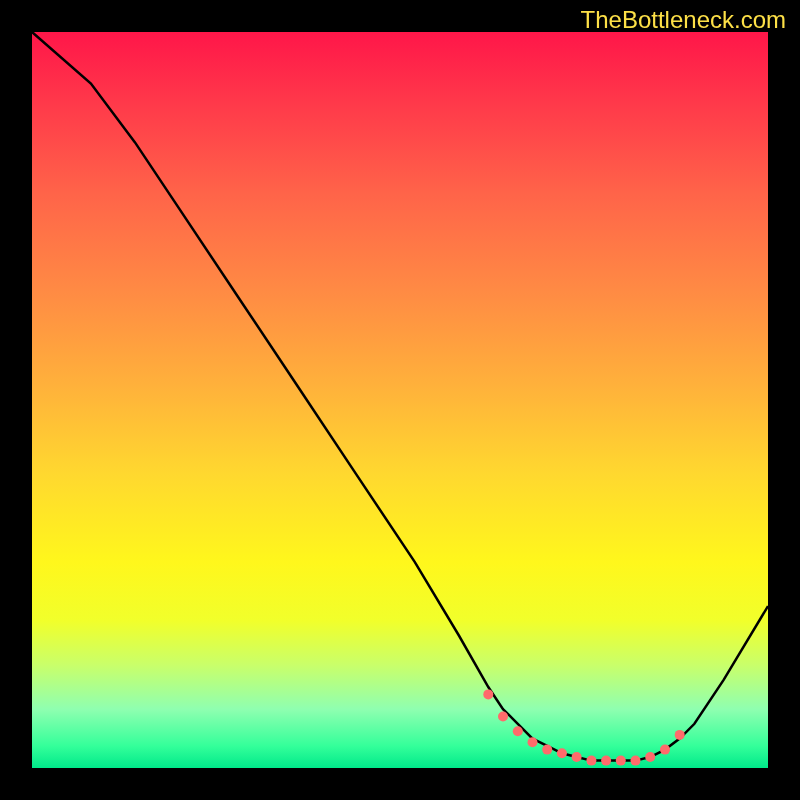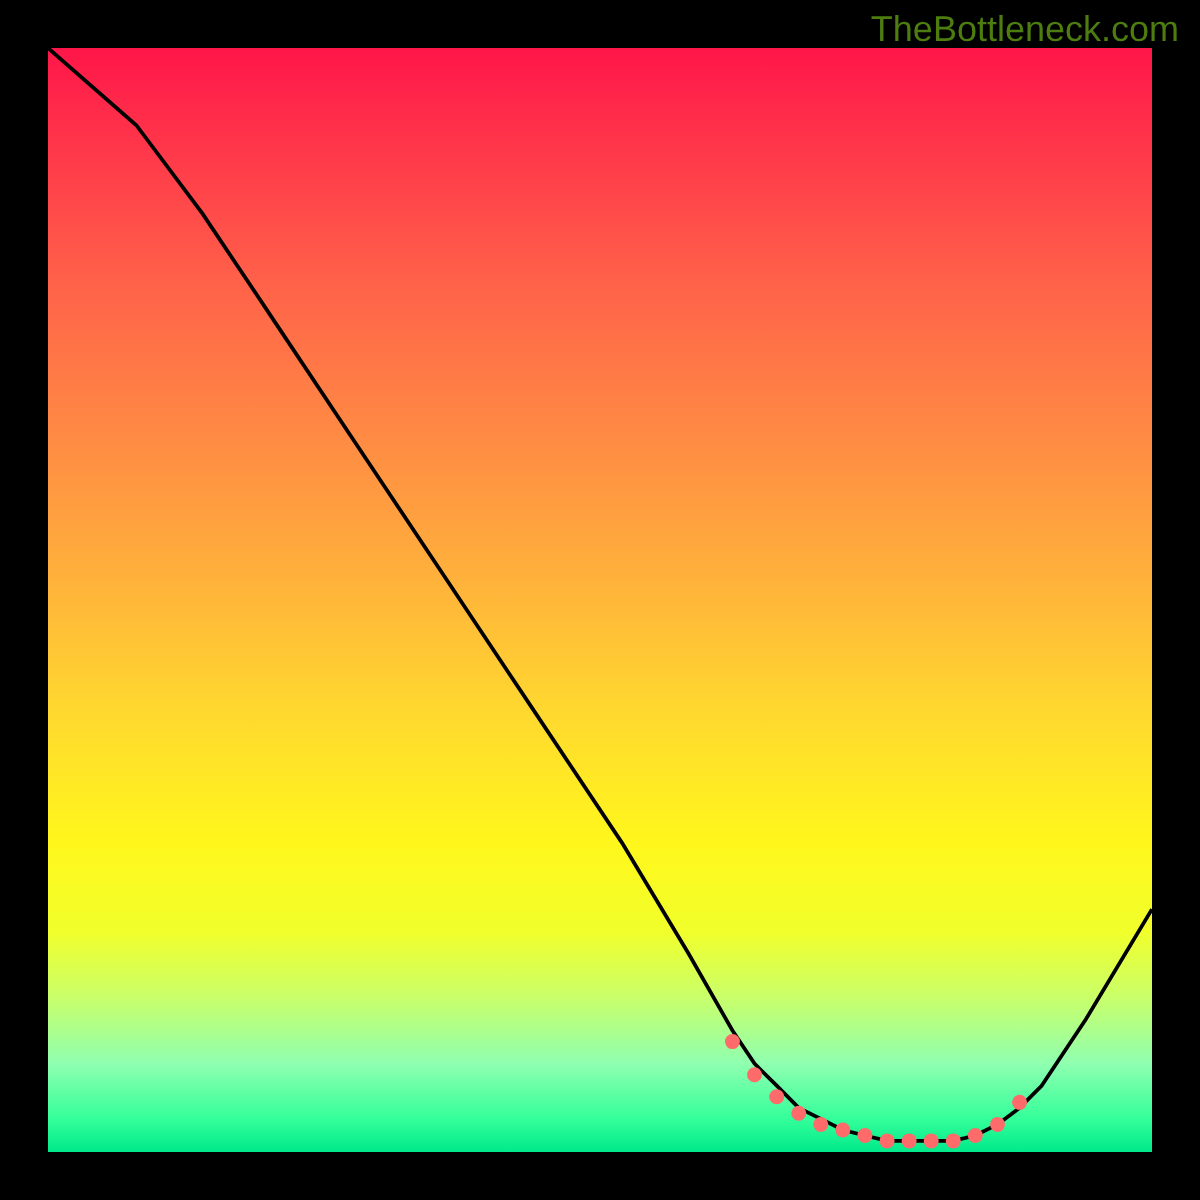--- a/index.html
+++ b/index.html
@@ -7,21 +7,21 @@
     width: 800px;
     height: 800px;
     background: #000;
     position: relative;
     font-family: Arial, sans-serif;
   }
   .watermark {
     position: absolute;
     top: 6px;
     right: 14px;
-    color: #4d7c0f;
+    color: #fde047;
     font-size: 24px;
     font-weight: 500;
     z-index: 10;
     margin-left: 35px;
   }
   .chart-area {
     position: absolute;
     left: 32px;
     top: 32px;
     width: 736px;

